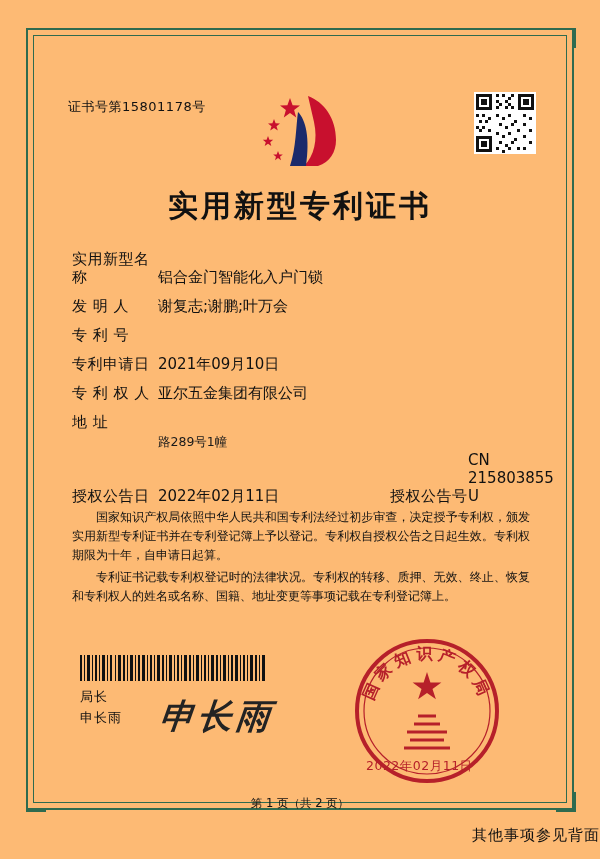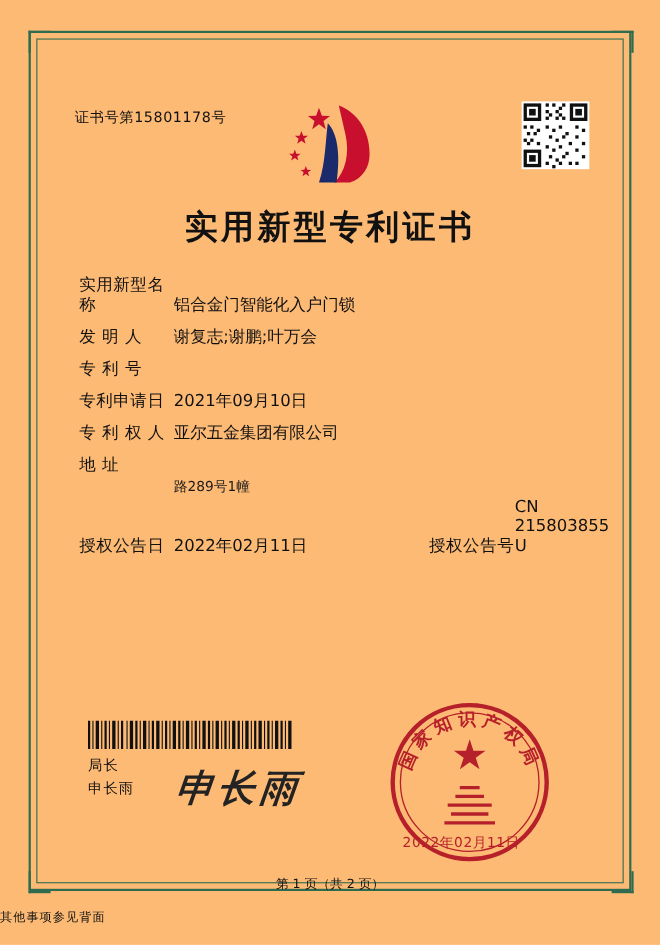--- a/index.html
+++ b/index.html
@@ -193,22 +193,22 @@
     left: 0; top: 796px;
     width: 600px;
     text-align: center;
     font-size: 11.5px;
     color: #111;
   }
   .footer-note {
     position: absolute;
     left: 0; top: 826px;
     width: 600px;
-    text-align: left;
-    font-size: 11px;
+    text-align: right;
+    font-size: 15px;
     color: #111;
     letter-spacing: 1px;
   }
 </style>
 </head>
 <body>
 
 <div class="page">
 
   <div class="frame-outer"></div>
@@ -327,20 +327,24 @@
 
     <div class="field-row two-col">
       <div class="field-label">授权公告日</div>
       <div class="field-value">2022年02月11日</div>
       <div class="field-label2">授权公告号</div>
       <div class="field-value2">CN 215803855 U</div>
     </div>
 
   </div>
 
+  <div class="paras">
+    <p>国家知识产权局依照中华人民共和国专利法经过初步审查，决定授予专利权，颁发实用新型专利证书并在专利登记簿上予以登记。专利权自授权公告之日起生效。专利权期限为十年，自申请日起算。</p>
+    <p>专利证书记载专利权登记时的法律状况。专利权的转移、质押、无效、终止、恢复和专利权人的姓名或名称、国籍、地址变更等事项记载在专利登记簿上。</p>
+  </div>
 
   <svg class="barcode" viewBox="0 0 186 26" preserveAspectRatio="none">
     <g fill="#111111">
       <rect x="0" y="0" width="2" height="26"></rect>
         <rect x="4" y="0" width="1" height="26"></rect>
         <rect x="7" y="0" width="3" height="26"></rect>
       <rect x="12" y="0" width="1" height="26"></rect>
         <rect x="15" y="0" width="2" height="26"></rect>
         <rect x="19" y="0" width="1" height="26"></rect>
       <rect x="22" y="0" width="3" height="26"></rect>

